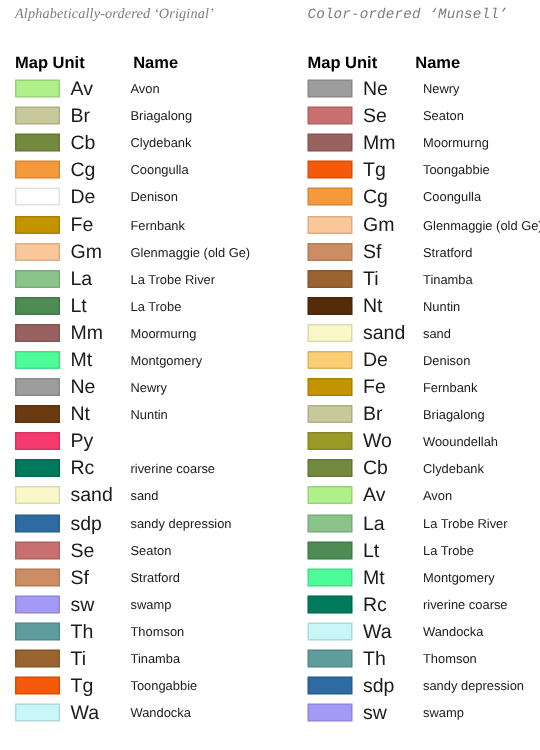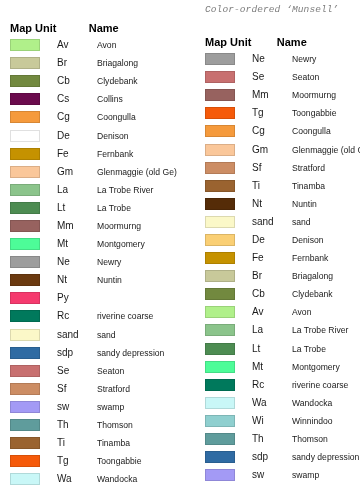--- a/index.html
+++ b/index.html
@@ -77,64 +77,59 @@
   .swatch {
     width: 30px;
     height: 12px;
     flex: 0 0 30px;
     border: 0.5px solid rgba(0,0,0,0.12);
     box-sizing: border-box;
   }
   .code {
     flex: 0 0 40px;
     padding-left: 7px;
-    font-size: 10px;
+    font-size: 13px;
     color: #1a1a1a;
     line-height: 10px;
     white-space: nowrap;
-    margin-left: 10px;
   }
   .name {
     flex: 1 1 auto;
     font-size: 8.6px;
     color: #1a1a1a;
     line-height: 10px;
     white-space: nowrap;
   }
 </style>
 </head>
 <body>
 
 <div class="legends">
 
   <div class="legend-col left">
+    <div class="legend-title">Alphabetically-ordered ‘Original’</div>
     <div class="header-row">
       <div class="header-cell header-unit">Map Unit</div>
       <div class="header-cell header-name">Name</div>
     </div>
     <div class="rows">
         <div class="legend-row">
           <div class="swatch" style="background-color: rgb(176, 240, 138);"></div>
           <div class="code">Av</div>
           <div class="name">Avon</div>
         </div>
         <div class="legend-row">
           <div class="swatch" style="background-color: rgb(200, 201, 154);"></div>
           <div class="code">Br</div>
           <div class="name">Briagalong</div>
         </div>
         <div class="legend-row">
           <div class="swatch" style="background-color: rgb(114, 137, 63);"></div>
           <div class="code">Cb</div>
           <div class="name">Clydebank</div>
-        </div>
-        <div class="legend-row">
-          <div class="swatch" style="background-color: rgb(107, 11, 77);"></div>
-          <div class="code">Cs</div>
-          <div class="name">Collins</div>
         </div>
         <div class="legend-row">
           <div class="swatch" style="background-color: rgb(245, 154, 60);"></div>
           <div class="code">Cg</div>
           <div class="name">Coongulla</div>
         </div>
         <div class="legend-row">
           <div class="swatch"></div>
           <div class="code">De</div>
           <div class="name">Denison</div>
@@ -302,20 +297,25 @@
           <div class="swatch" style="background-color: rgb(197, 146, 0);"></div>
           <div class="code">Fe</div>
           <div class="name">Fernbank</div>
         </div>
         <div class="legend-row">
           <div class="swatch" style="background-color: rgb(200, 201, 154);"></div>
           <div class="code">Br</div>
           <div class="name">Briagalong</div>
         </div>
         <div class="legend-row">
+          <div class="swatch" style="background-color: rgb(154, 154, 41);"></div>
+          <div class="code">Wo</div>
+          <div class="name">Wooundellah</div>
+        </div>
+        <div class="legend-row">
           <div class="swatch" style="background-color: rgb(114, 137, 63);"></div>
           <div class="code">Cb</div>
           <div class="name">Clydebank</div>
         </div>
         <div class="legend-row">
           <div class="swatch" style="background-color: rgb(176, 240, 138);"></div>
           <div class="code">Av</div>
           <div class="name">Avon</div>
         </div>
         <div class="legend-row">
@@ -337,25 +337,20 @@
           <div class="swatch" style="background-color: rgb(0, 121, 92);"></div>
           <div class="code">Rc</div>
           <div class="name">riverine coarse</div>
         </div>
         <div class="legend-row">
           <div class="swatch" style="background-color: rgb(201, 247, 247);"></div>
           <div class="code">Wa</div>
           <div class="name">Wandocka</div>
         </div>
         <div class="legend-row">
-          <div class="swatch" style="background-color: rgb(143, 207, 207);"></div>
-          <div class="code">Wi</div>
-          <div class="name">Winnindoo</div>
-        </div>
-        <div class="legend-row">
           <div class="swatch" style="background-color: rgb(95, 156, 156);"></div>
           <div class="code">Th</div>
           <div class="name">Thomson</div>
         </div>
         <div class="legend-row">
           <div class="swatch" style="background-color: rgb(47, 107, 163);"></div>
           <div class="code">sdp</div>
           <div class="name">sandy depression</div>
         </div>
         <div class="legend-row">

